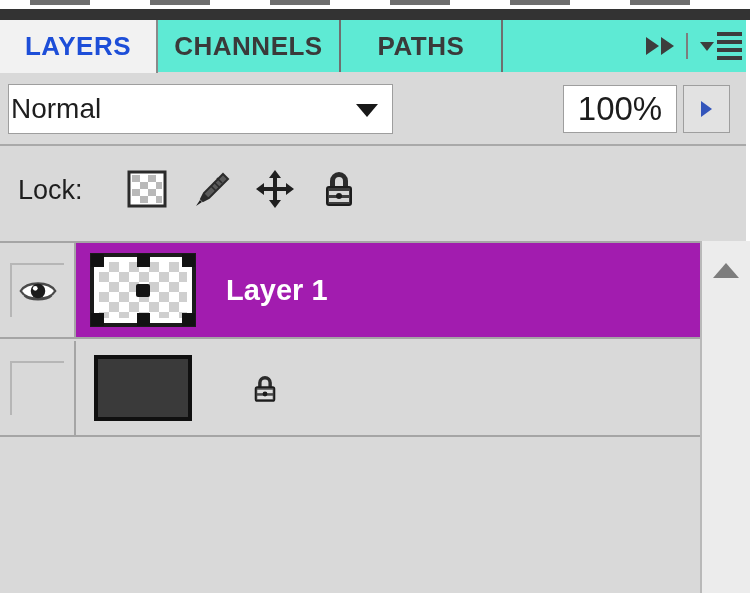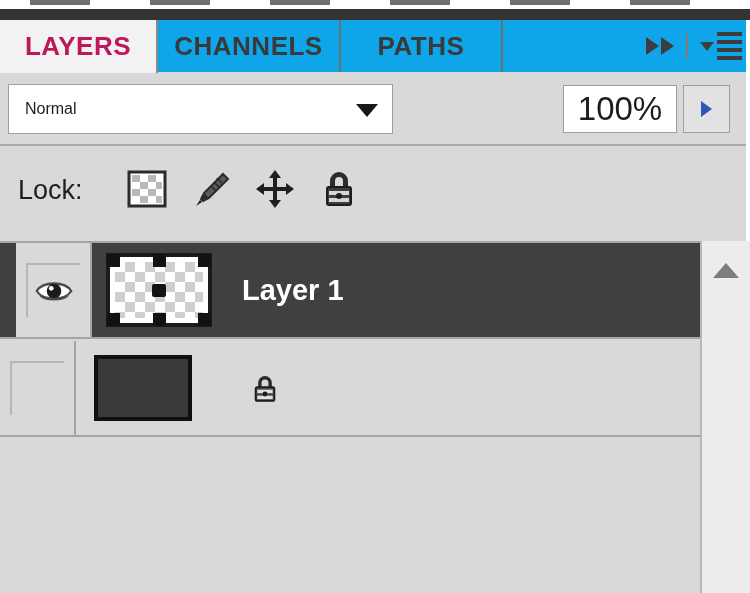--- a/index.html
+++ b/index.html
@@ -58,28 +58,28 @@
     top: 0;
     height: 52px;
     box-sizing: border-box;
     display: flex;
     align-items: center;
     justify-content: center;
     font-size: 26px;
     font-weight: bold;
     letter-spacing: 0.5px;
     color: #3a3a3a;
-    background: #0ea5e9;
+    background: #5eead4;
     border-right: 2px solid #6f6f6f;
     overflow: hidden;
     white-space: nowrap;
   }
   .tab.active {
     background: #f2f2f2;
-    color: #be185d;
+    color: #1d4ed8;
     border-right: 2px solid #8a8a8a;
     height: 53px;
   }
   .tab-layers   { left: 0px;   width: 158px; }
   .tab-channels { left: 158px; width: 183px; }
   .tab-paths    { left: 341px; width: 162px; }
   .tab-filler   { left: 503px; width: 247px; border-right: none; }
 
   
   .tab-icons {
@@ -124,23 +124,23 @@
     position: absolute;
     left: 8px; top: 11px;
     width: 385px; height: 50px;
     background: #ffffff;
     border: 1px solid #9e9e9e;
     box-sizing: border-box;
     display: flex;
     align-items: center;
   }
   .blend-select .txt {
-    font-size: 16px;
+    font-size: 28px;
     color: #1e1e1e;
-    padding-left: 16px;
+    padding-left: 2px;
   }
   .blend-caret {
     position: absolute;
     right: 14px; top: 19px;
     width: 0; height: 0;
     border-top: 13px solid #181818;
     border-left: 11px solid transparent;
     border-right: 11px solid transparent;
   }
   .opacity-label {
@@ -230,21 +230,21 @@
   .layer-row {
     position: absolute;
     left: 0;
     width: 700px;
     height: 96px;
     border-bottom: 2px solid #a5a5a5;
     box-sizing: border-box;
     display: flex;
     align-items: center;
   }
-  .layer-row.r0 { top: 0px; background: #404040; padding-left: 16px; }
+  .layer-row.r0 { top: 0px; background: #a21caf; }
   .layer-row.r1 { top: 98px; background: #d9d9d9; }
 
   .eye-cell {
     width: 76px; height: 100%;
     background: #d9d9d9;
     border-right: 2px solid #a5a5a5;
     box-sizing: border-box;
     display: flex;
     align-items: center;
     justify-content: center;

